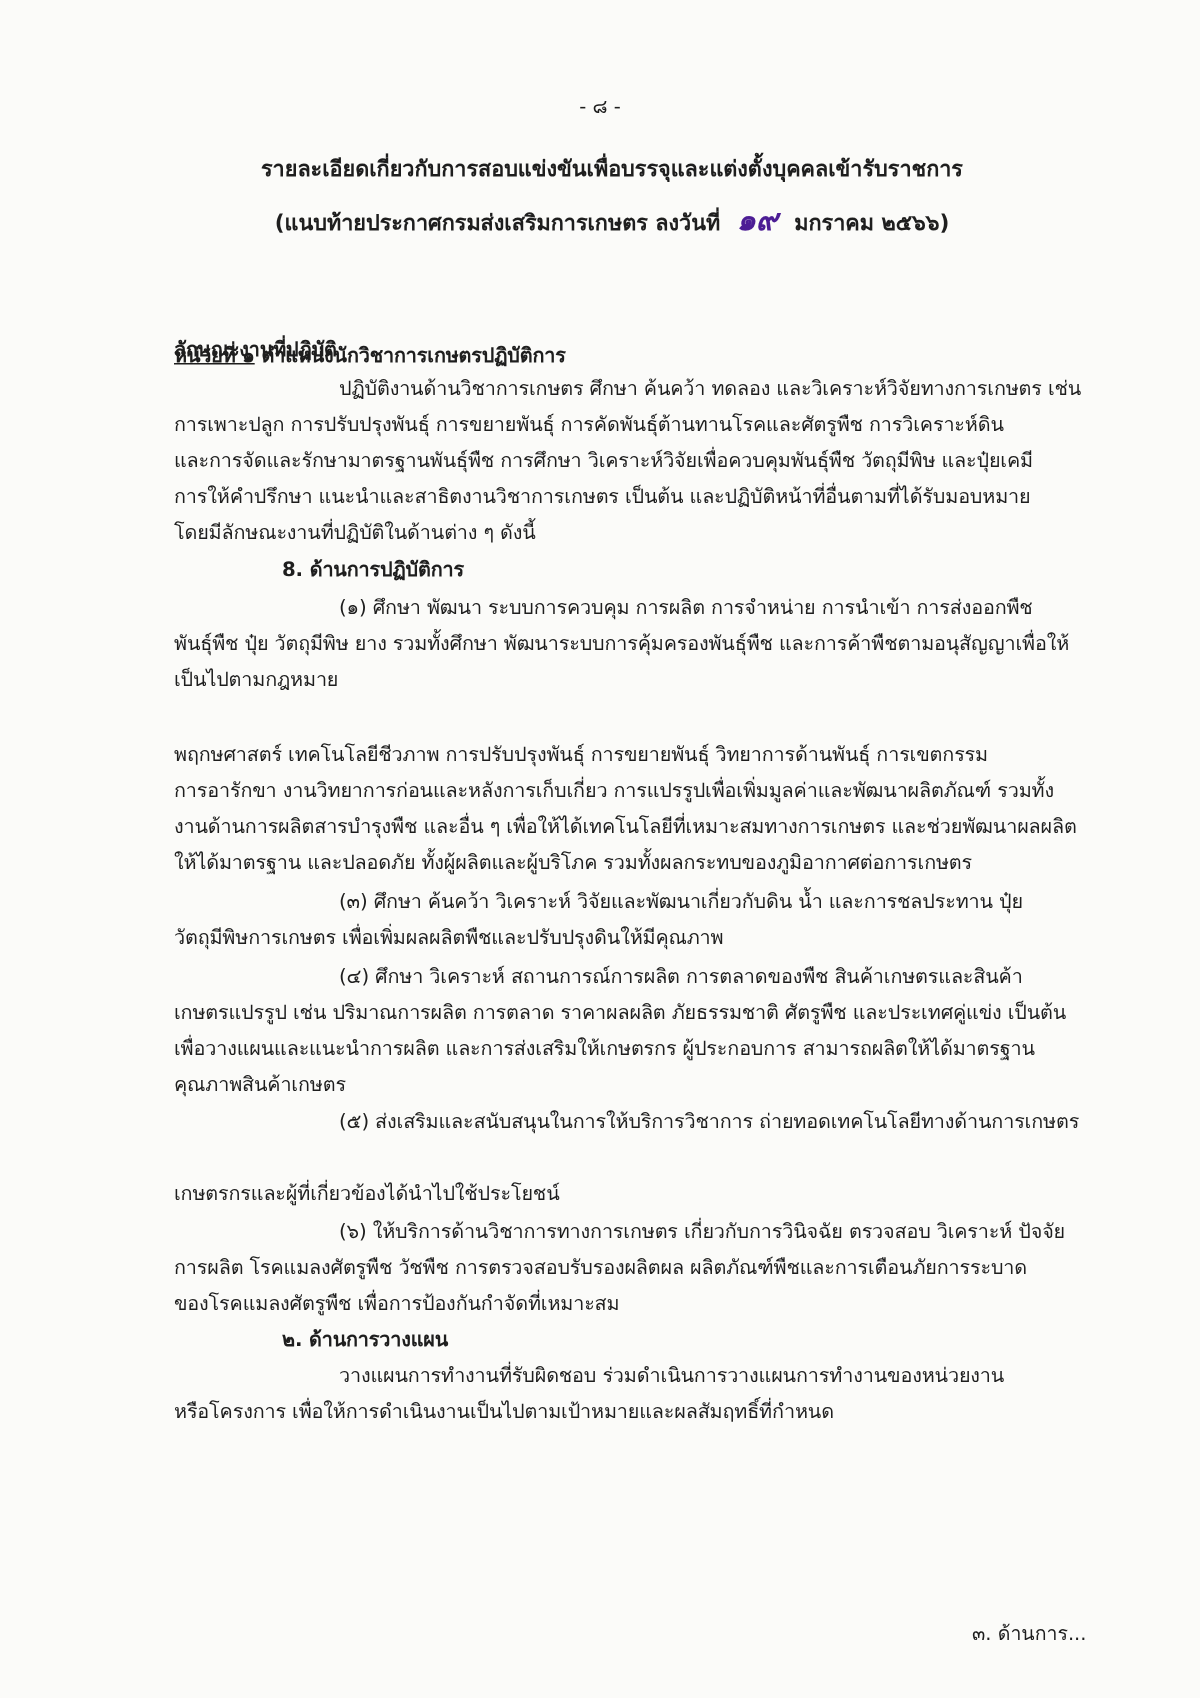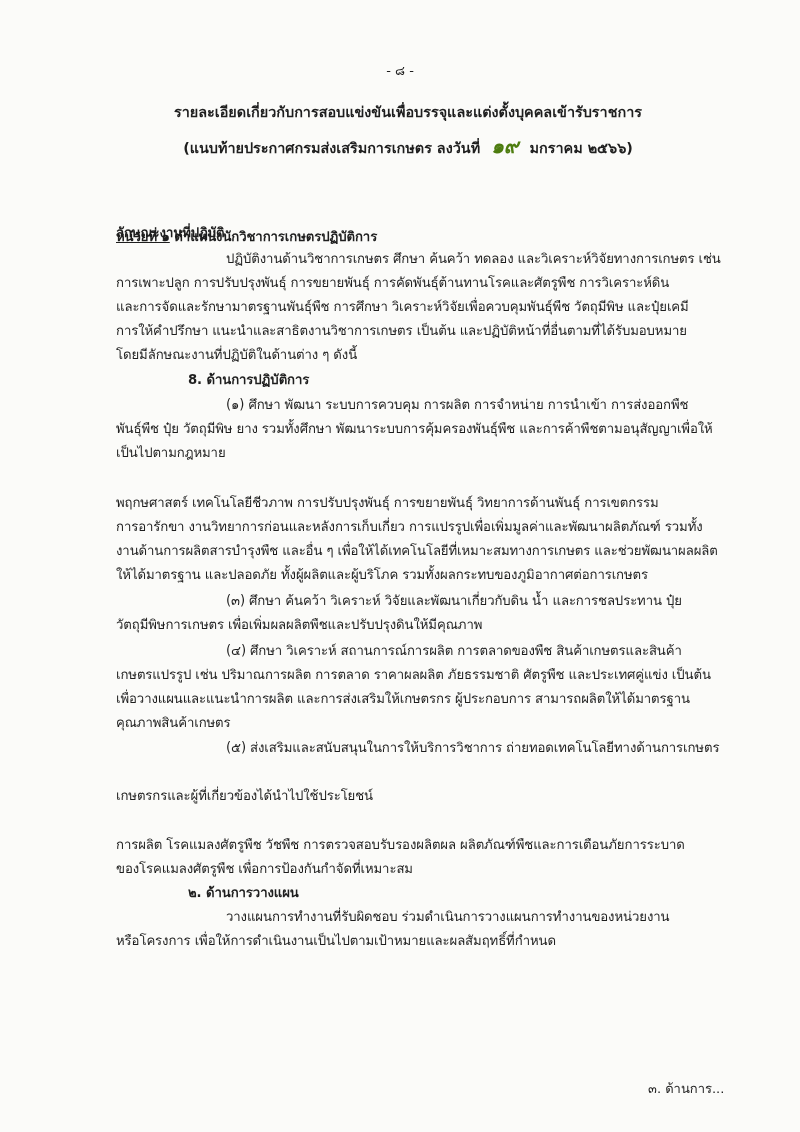--- a/index.html
+++ b/index.html
@@ -8,21 +8,21 @@
       position: absolute; left: 0; top: 0; width: 800px; height: 1132px;
       background: #fbfbf9;
       font-family: "DejaVu Sans", "Liberation Sans", sans-serif;
       color: #1e1e1e;
       font-size: 13.2px;
     }
     .page-num { position: absolute; top: 60px; left: 0; width: 800px; text-align: center; font-size: 13px; }
     .title { position: absolute; left: 10px; width: 796px; text-align: center; font-weight: bold; font-size: 14.4px; }
     .t1 { top: 100px; }
     .t2 { top: 130px; }
-    .hand { color: #4d7c0f; font-style: italic; font-size: 20px; font-weight: bold; padding: 0 6px; }
+    .hand { color: #4c1d95; font-style: italic; font-size: 20px; font-weight: bold; padding: 0 6px; }
     .line { position: absolute; left: 116px; white-space: nowrap; letter-spacing: -0.1px; }
     .bold { font-weight: bold; }
     .u { text-decoration: underline; }
     .footer { position: absolute; left: 648px; top: 1078px; font-size: 13px; }
   </style>
 </head>
 <body>
 
 <div class="page">
   <div class="page-num">- ๘ -</div>
@@ -55,20 +55,21 @@
   <div class="line" style="top:516px;">การอารักขา งานวิทยาการก่อนและหลังการเก็บเกี่ยว การแปรรูปเพื่อเพิ่มมูลค่าและพัฒนาผลิตภัณฑ์ รวมทั้ง</div>
   <div class="line" style="top:564px;">ให้ได้มาตรฐาน และปลอดภัย ทั้งผู้ผลิตและผู้บริโภค รวมทั้งผลกระทบของภูมิอากาศต่อการเกษตร</div>
   <div class="line" style="top:590px; left:226px;">(๓) ศึกษา ค้นคว้า วิเคราะห์ วิจัยและพัฒนาเกี่ยวกับดิน น้ำ และการชลประทาน ปุ๋ย</div>
   <div class="line" style="top:614px;">วัตถุมีพิษการเกษตร เพื่อเพิ่มผลผลิตพืชและปรับปรุงดินให้มีคุณภาพ</div>
   <div class="line" style="top:640px; left:226px;">(๔) ศึกษา วิเคราะห์ สถานการณ์การผลิต การตลาดของพืช สินค้าเกษตรและสินค้า</div>
   <div class="line" style="top:664px;">เกษตรแปรรูป เช่น ปริมาณการผลิต การตลาด ราคาผลผลิต ภัยธรรมชาติ ศัตรูพืช และประเทศคู่แข่ง เป็นต้น</div>
   <div class="line" style="top:688px;">เพื่อวางแผนและแนะนำการผลิต และการส่งเสริมให้เกษตรกร ผู้ประกอบการ สามารถผลิตให้ได้มาตรฐาน</div>
   <div class="line" style="top:712px;text-align:right;">คุณภาพสินค้าเกษตร</div>
   <div class="line" style="top:737px; left:226px;">(๕) ส่งเสริมและสนับสนุนในการให้บริการวิชาการ ถ่ายทอดเทคโนโลยีทางด้านการเกษตร</div>
   <div class="line" style="top:785px;">เกษตรกรและผู้ที่เกี่ยวข้องได้นำไปใช้ประโยชน์</div>
+  <div class="line" style="top:810px; left:226px;">(๖) ให้บริการด้านวิชาการทางการเกษตร เกี่ยวกับการวินิจฉัย ตรวจสอบ วิเคราะห์ ปัจจัย</div>
   <div class="line" style="top:834px;">การผลิต โรคแมลงศัตรูพืช วัชพืช การตรวจสอบรับรองผลิตผล ผลิตภัณฑ์พืชและการเตือนภัยการระบาด</div>
   <div class="line" style="top:858px;">ของโรคแมลงศัตรูพืช เพื่อการป้องกันกำจัดที่เหมาะสม</div>
   <div class="line bold" style="top:882px; left:188px;">๒. ด้านการวางแผน</div>
   <div class="line" style="top:906px; left:226px;">วางแผนการทำงานที่รับผิดชอบ ร่วมดำเนินการวางแผนการทำงานของหน่วยงาน</div>
   <div class="line" style="top:930px;">หรือโครงการ เพื่อให้การดำเนินงานเป็นไปตามเป้าหมายและผลสัมฤทธิ์ที่กำหนด</div>
 
   <div class="footer">๓. ด้านการ...</div>
 </div>
 
 </body></html>

